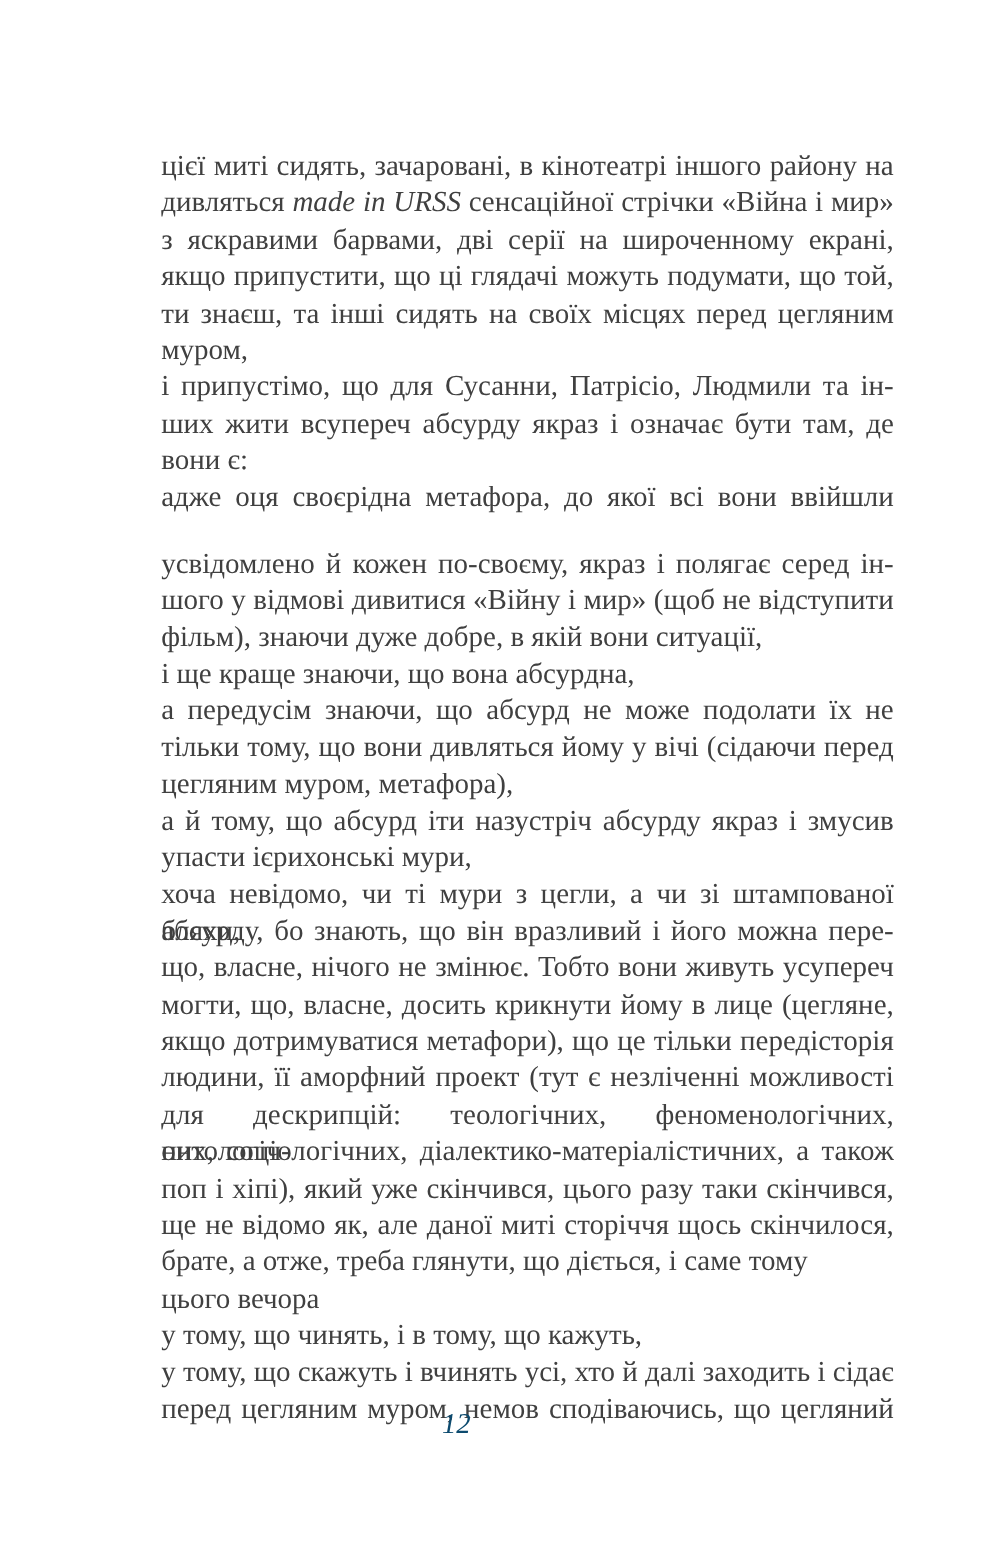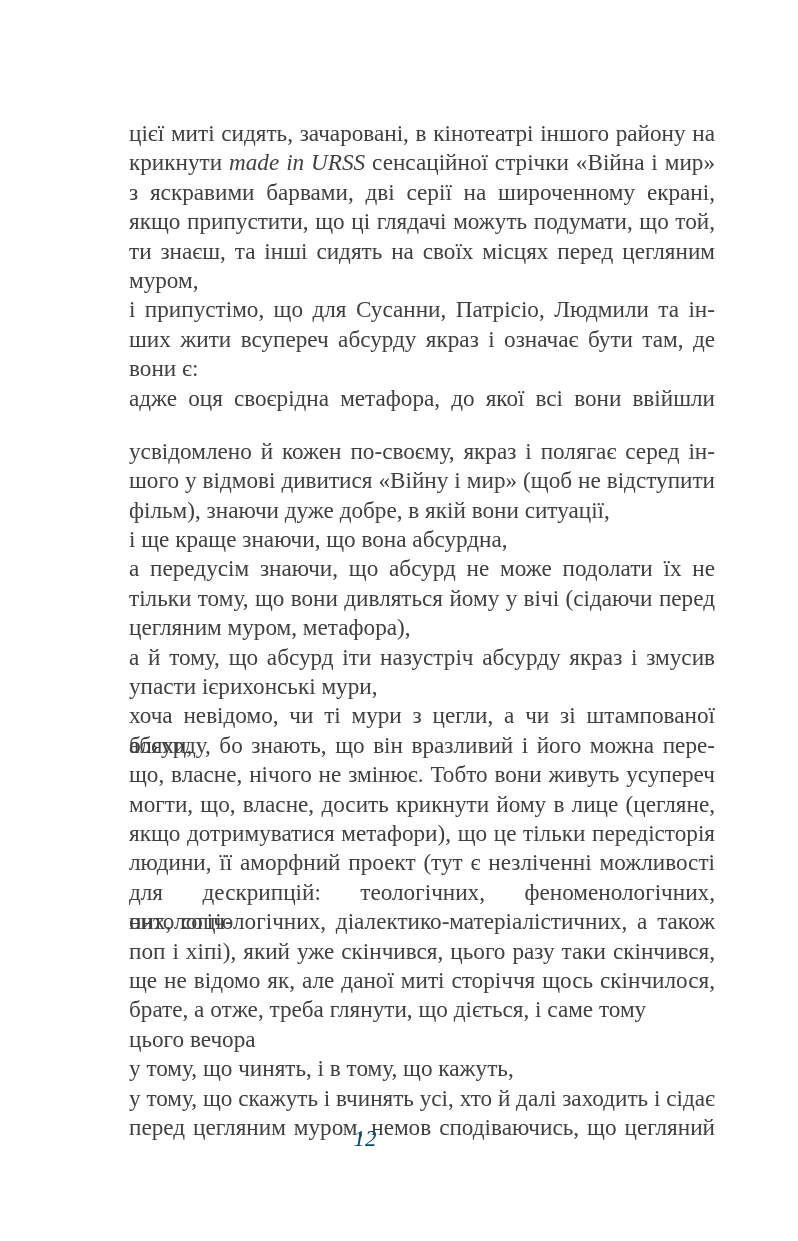--- a/index.html
+++ b/index.html
@@ -19,21 +19,21 @@
     position: absolute; left: 0; width: 730px; top: 1126px; text-align: center;
     font-family: "Liberation Serif", "DejaVu Serif", serif;
     font-style: italic; font-size: 23px; color: #0c4a6e;
   }
 </style>
 </head>
 <body>
 
 <div class="page" id="page-body">
     <div class="line" style="white-space: normal;">цієї миті сидять, зачаровані, в кінотеатрі іншого району на</div>
-    <div class="line" style="white-space: normal;"><span>крикнути </span><span class="it">made in URSS</span><span> сенсаційної стрічки «Війна і мир»</span></div>
+    <div class="line" style="white-space: normal;"><span>дивляться </span><span class="it">made in URSS</span><span> сенсаційної стрічки «Війна і мир»</span></div>
     <div class="line" style="white-space: normal;">з яскравими барвами, дві серії на широченному екрані,</div>
     <div class="line" style="white-space: normal;">якщо припустити, що ці глядачі можуть подумати, що той,</div>
     <div class="line" style="white-space: normal;">ти знаєш, та інші сидять на своїх місцях перед цегляним</div>
     <div class="line last" style="white-space: normal;">муром,</div>
     <div class="line" style="white-space: normal;">і припустімо, що для Сусанни, Патрісіо, Людмили та ін-</div>
     <div class="line" style="white-space: normal;">ших жити всупереч абсурду якраз і означає бути там, де</div>
     <div class="line last" style="white-space: normal;">вони є:</div>
     <div class="line" style="white-space: normal;">адже оця своєрідна метафора, до якої всі вони ввійшли</div>
     <div class="line" style="white-space: normal; margin-top: 24px;">усвідомлено й кожен по-своєму, якраз і полягає серед ін-</div>
     <div class="line" style="white-space: normal;">шого у відмові дивитися «Війну і мир» (щоб не відступити</div>

